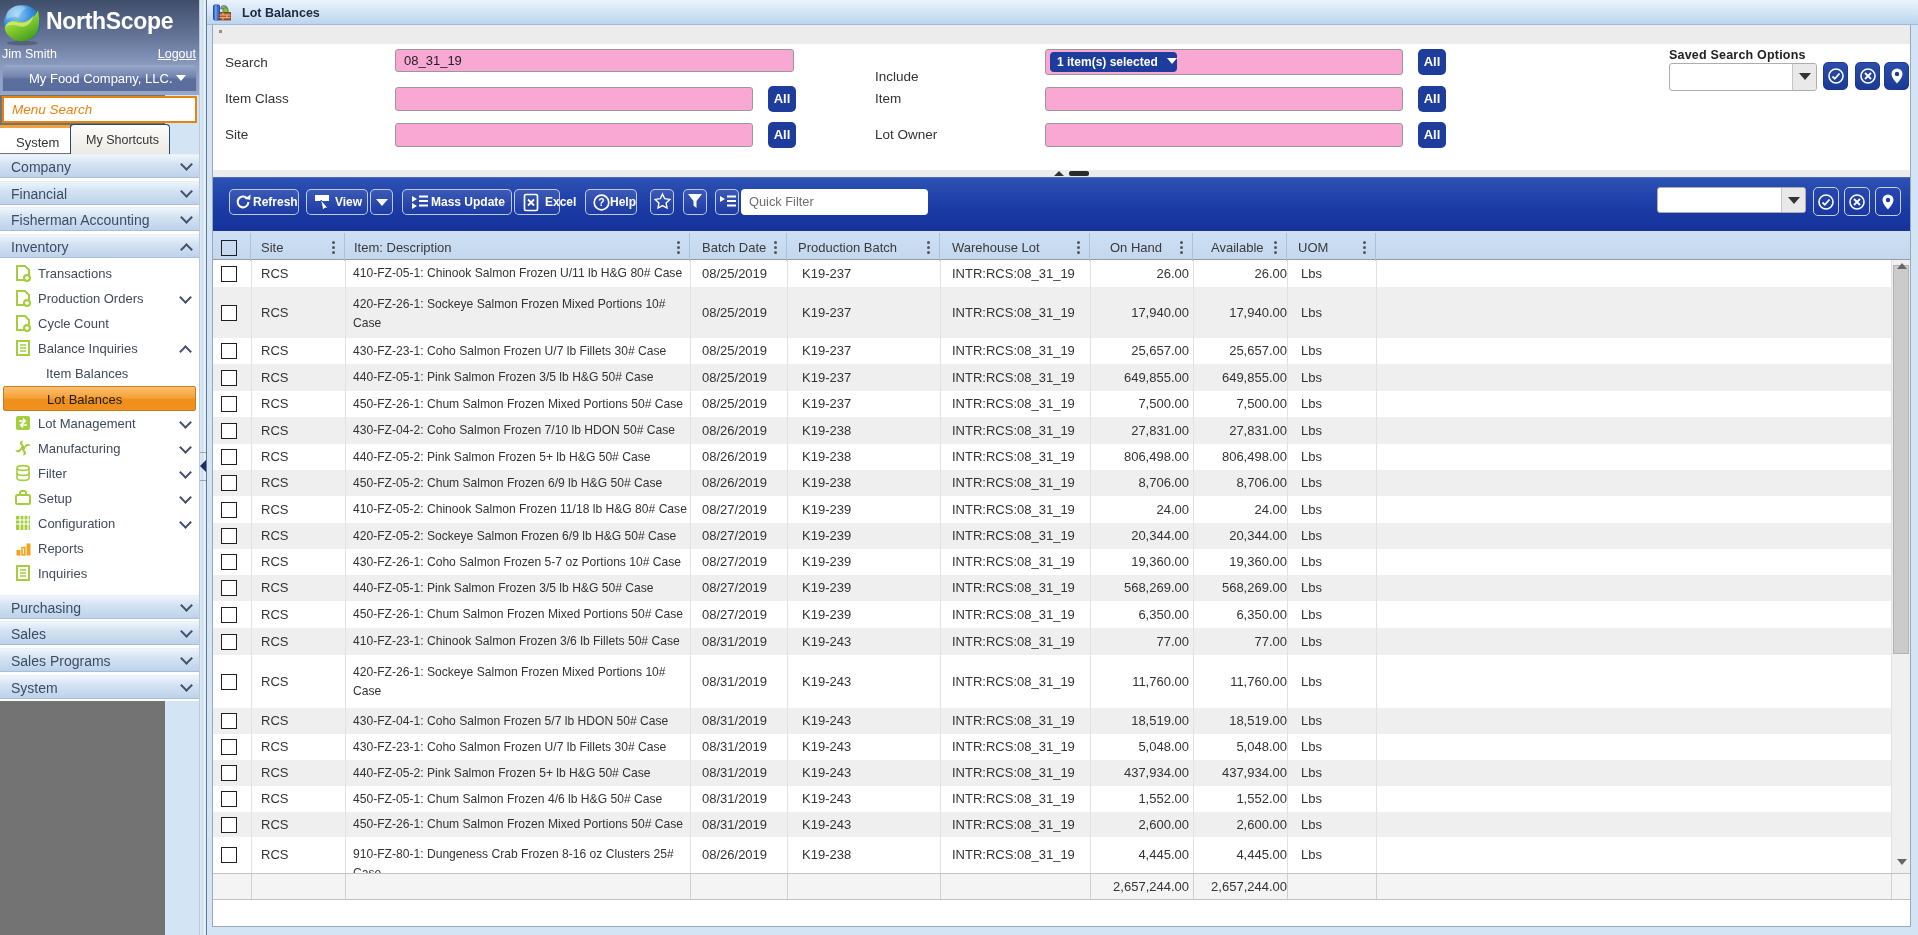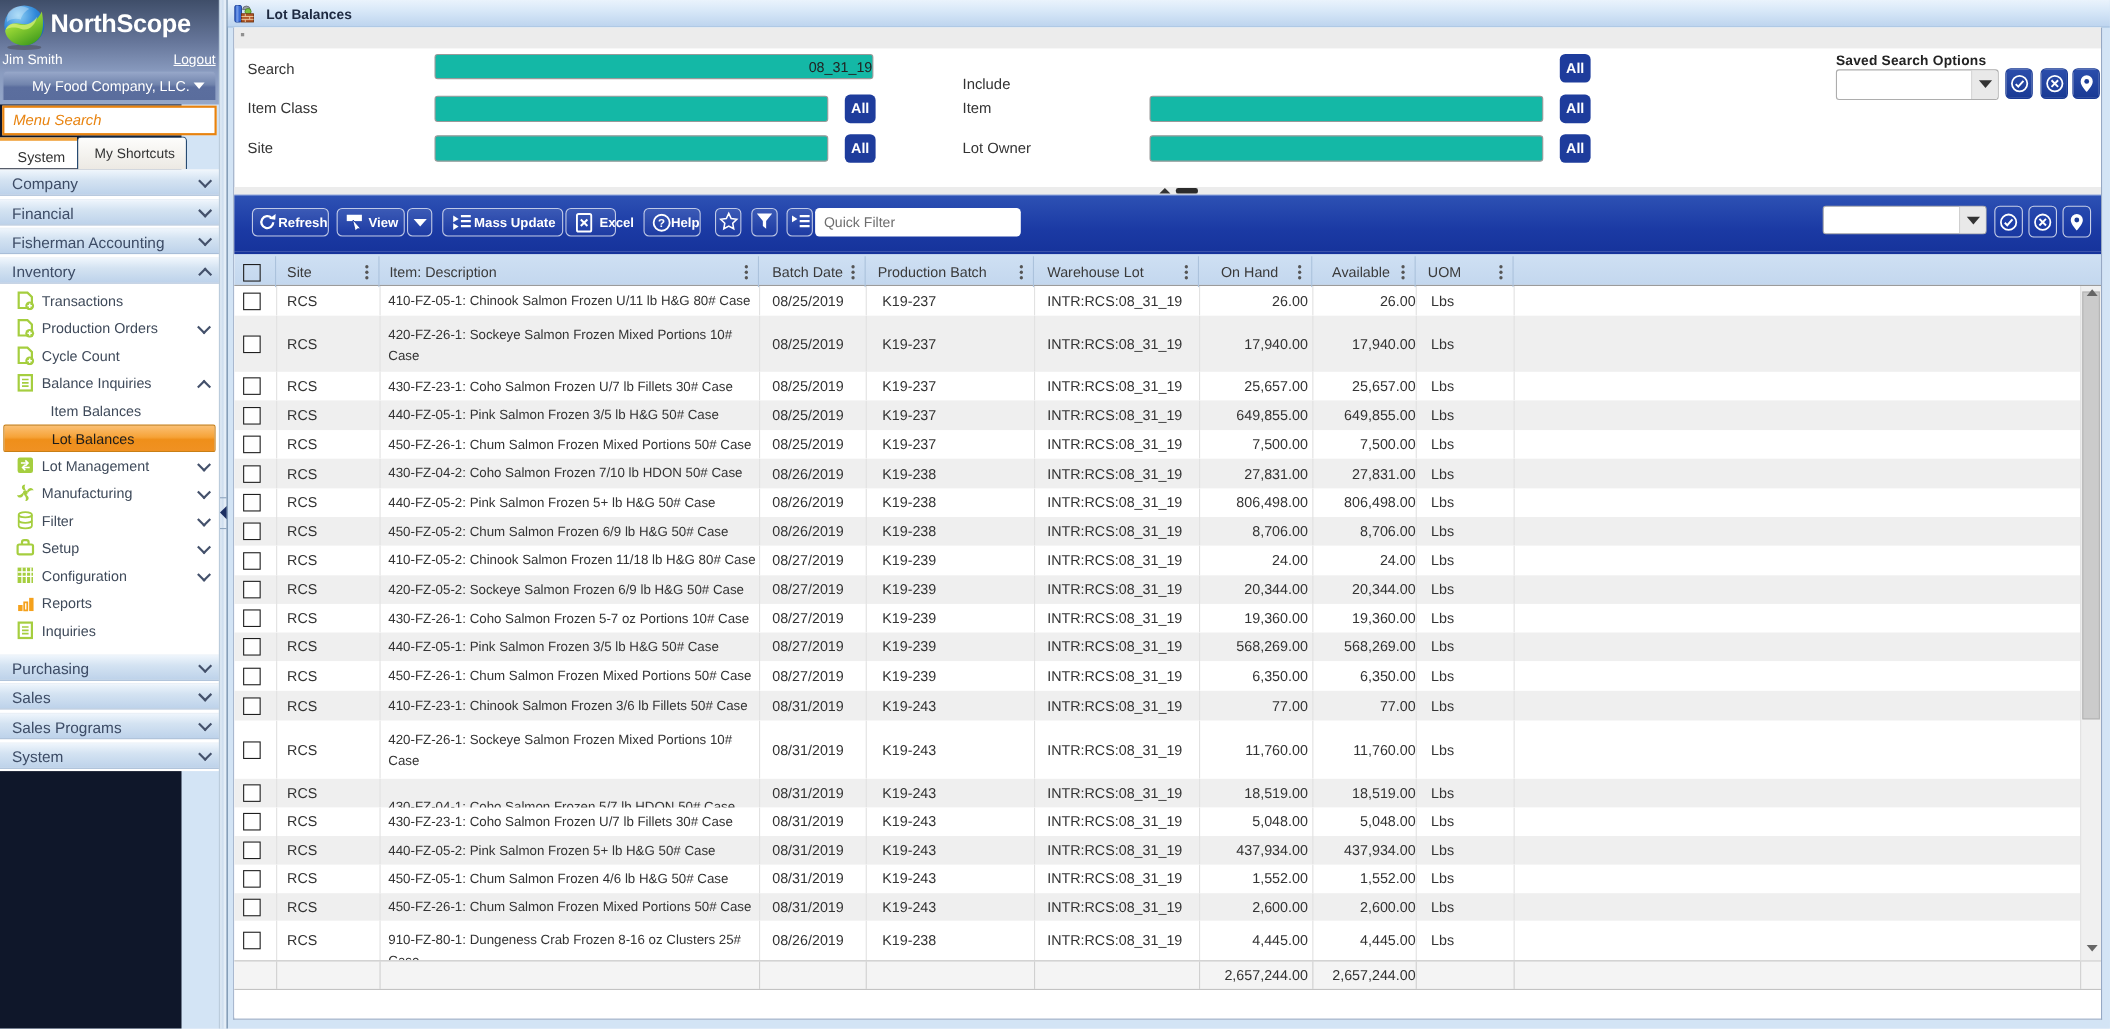--- a/index.html
+++ b/index.html
@@ -1,19 +1,19 @@
 <!DOCTYPE html>
 <html><head>
 <meta charset="utf-8">
 <style>
 * { margin:0; padding:0; box-sizing:border-box; }
 html,body { width:1918px; height:935px; overflow:hidden; background:#d3e4f5; font-family:"Liberation Sans", sans-serif; }
 
 
-#sidebar { position:absolute; left:0; top:0; width:165px; height:935px; background:#0f172a; }
+#sidebar { position:absolute; left:0; top:0; width:165px; height:935px; background:#737373; }
 #sbhead { position:absolute; left:0; top:0; width:199px; height:95px;
   background:linear-gradient(#3f4e69,#66769a 40%,#8a9cc0 70%,#95a7c9); }
 #nslogo { position:absolute; left:3px; top:2px; width:40px; height:44px; }
 #nstitle { position:absolute; left:46px; top:8px; color:#fff; font-size:23px; font-weight:bold; letter-spacing:-0.3px; }
 #jims { position:absolute; left:2px; top:47px; color:#fff; font-size:12.5px; }
 #logout { position:absolute; right:3px; top:47px; color:#fff; font-size:12.5px; text-decoration:underline; }
 #companybar { position:absolute; left:2px; top:64px; width:195px; height:27px; border-radius:5px 5px 0 0;
   background:linear-gradient(#98a8ca,#7285ad 45%,#5b6e9e 55%,#5a6d9d); border:1px solid #8b9cc0; border-bottom:none; }
 #companybar .txt { position:absolute; left:26px; top:6px; color:#fff; font-size:13px; }
 #companybar .arr { position:absolute; right:10px; top:10px; width:0; height:0; border-left:5px solid transparent; border-right:5px solid transparent; border-top:6px solid #fff; }
@@ -56,21 +56,21 @@
   background:linear-gradient(#eaf3fc,#d8e8f8 40%,#bdd4ee); border-bottom:1px solid #9dbbdd; }
 #titleicon { position:absolute; left:5px; top:2px; width:20px; height:20px; }
 #titletxt { position:absolute; left:35px; top:6px; font-size:12.5px; font-weight:bold; color:#1d2940; }
 
 #panel { position:absolute; left:5px; top:25px; width:1699px; height:902px; background:#fff; border:1px solid #96a9c4; border-top:none; }
 #paneltop { position:absolute; left:0; top:0; width:1697px; height:19px; background:#ececec; }
 #paneltop .dot { position:absolute; left:6px; top:5px; width:3px; height:3px; background:#909090; }
 
 
 .flabel { position:absolute; font-size:13.5px; color:#333; }
-.finput { position:absolute; background:#14b8a6; border:1px solid #999; border-radius:3px; font-size:13px; color:#222; padding-left:8px;text-align:right; }
+.finput { position:absolute; background:#f9a8d4; border:1px solid #999; border-radius:3px; font-size:13px; color:#222; padding-left:8px; }
 .allbtn { position:absolute; width:28px; height:26px; background:#1e3c9c; border-radius:5px; color:#fff; font-weight:bold; font-size:13px; text-align:center; line-height:26px; }
 #incpill { position:absolute; left:4px; top:2px; width:127px; height:20px; background:#1e3c9c; border-radius:4px; color:#fff; font-weight:bold; font-size:12px; line-height:20px; padding-left:7px; white-space:nowrap; }
 #incpill .arr { display:inline-block; margin-left:6px; width:0; height:0; border-left:5px solid transparent; border-right:5px solid transparent; border-top:6px solid #fff; vertical-align:2px; }
 #ssolabel { position:absolute; left:1456px; top:23px; font-size:12.5px; font-weight:bold; color:#222; letter-spacing:0.2px; }
 .ddown { position:absolute; background:#fff; border:1px solid #adadad; border-radius:3px; }
 .ddown .dbtn { position:absolute; right:0; top:0; bottom:0; width:24px; background:#e9e9e9; border-left:1px solid #c6c6c6; border-radius:0 3px 3px 0; }
 .ddown .dbtn:after { content:""; position:absolute; left:6px; top:9px; border-left:6px solid transparent; border-right:6px solid transparent; border-top:7px solid #333; }
 .iconbtn { position:absolute; width:25px; height:28px; background:linear-gradient(#2b4dab,#1a3a94); border:1px solid #1a3a94; border-radius:5px; }
 .iconbtn svg, .tbiconbtn svg { position:absolute; left:50%; top:50%; transform:translate(-50%,-50%); }
 
@@ -303,20 +303,23 @@
     <div id="titletxt">Lot Balances</div>
   </div>
   <div id="panel">
     <div id="paneltop">
         <div class="dot"></div>
       </div>
 
     <div class="flabel" style="left:12px; top:30px;">Search</div>
     <div class="finput" style="left:182px; top:24px; width:399px; height:23px; line-height:21px;">08_31_19</div>
     <div class="flabel" style="left:662px; top:44px;">Include</div>
+    <div class="finput" style="left:832px; top:24px; width:358px; height:26px;">
+        <div id="incpill">1 item(s) selected <span class="arr"></span></div>
+      </div>
     <div class="allbtn" style="left:1205px; top:24px;">All</div>
 
     <div class="flabel" style="left:12px; top:66px;">Item Class</div>
     <div class="finput" style="left:182px; top:62px; width:358px; height:24px;"></div>
     <div class="allbtn" style="left:555px; top:61px;">All</div>
     <div class="flabel" style="left:662px; top:66px;">Item</div>
     <div class="finput" style="left:832px; top:62px; width:358px; height:24px;"></div>
     <div class="allbtn" style="left:1205px; top:61px;">All</div>
 
     <div class="flabel" style="left:12px; top:102px;">Site</div>
@@ -862,21 +865,21 @@
           <div class="cellsep" style="left: 980px;"></div>
           <div class="cellsep" style="left: 1074px;"></div>
           <div class="cellsep" style="left: 1163px;"></div>
         </div>
         <div class="grow alt" style="top: 479px; height: 26px;">
           <div class="gcell" style="left:0;width:38px;">
             <div class="cb" style="top:5px;"></div>
           </div>
           <div class="gcell" style="left:38px;width:94px;line-height:26px;"><span style="padding-left:10px;">RCS</span></div>
           <div class="gcell" style="left:132px;width:345px;">
-            <div style="position:absolute;left:8px;top:0;font-size:12.1px;line-height:26px;white-space:nowrap;margin-top:12px;">430-FZ-04-1: Coho Salmon Frozen 5/7 lb HDON 50# Case</div>
+            <div style="position:absolute;left:8px;top:0;font-size:12.1px;line-height:26px;white-space:nowrap;">430-FZ-04-1: Coho Salmon Frozen 5/7 lb HDON 50# Case</div>
           </div>
           <div class="gcell" style="left:477px;width:97px;line-height:26px;"><span style="padding-left:12px;">08/31/2019</span></div>
           <div class="gcell" style="left:574px;width:153px;line-height:26px;"><span style="padding-left:15px;">K19-243</span></div>
           <div class="gcell" style="left:727px;width:150px;line-height:26px;"><span style="padding-left:12px;">INTR:RCS:08_31_19</span></div>
           <div class="gcell num" style="left:877px;width:99px;line-height:26px;">18,519.00</div>
           <div class="gcell num" style="left:980px;width:94px;line-height:26px;">18,519.00</div>
           <div class="gcell" style="left:1074px;width:89px;line-height:26px;"><span style="padding-left:14px;">Lbs</span></div>
           <div class="cellsep" style="left: 38px;"></div>
           <div class="cellsep" style="left: 132px;"></div>
           <div class="cellsep" style="left: 477px;"></div>

